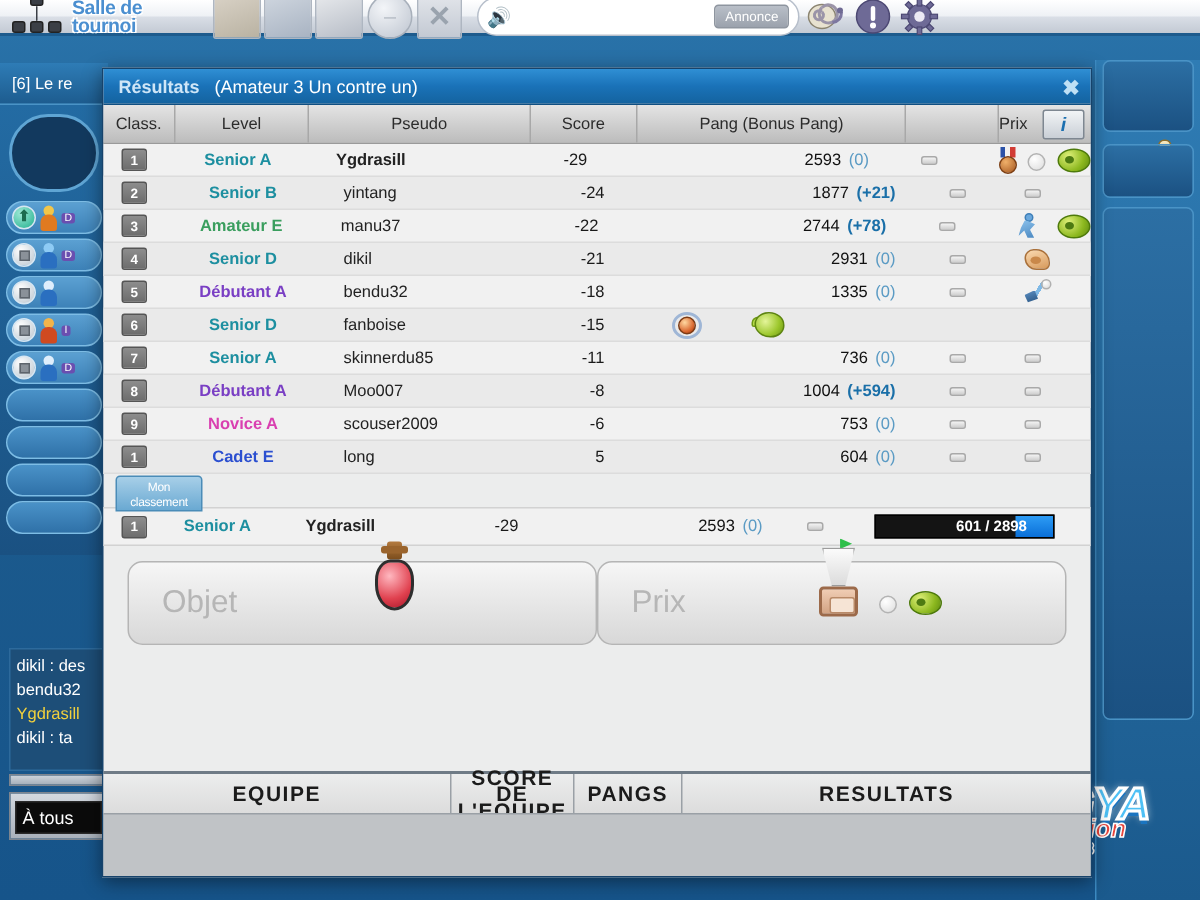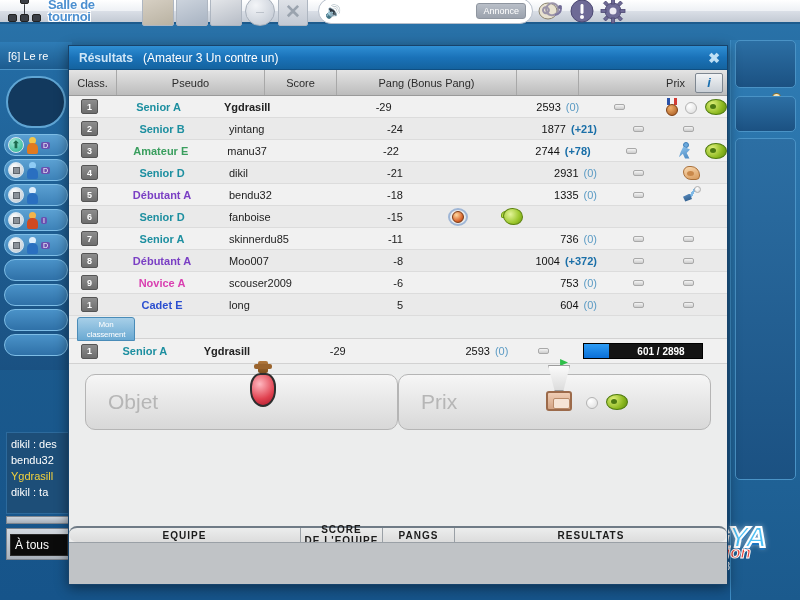--- a/index.html
+++ b/index.html
@@ -281,21 +281,21 @@
     color:#fff; font-size:8px; line-height:10px; text-align:center;
     padding-top:2px; letter-spacing:-0.2px; z-index:2;
   }
   #my-rank-row {
     position:absolute; left:0; top:8px; right:0; height:26px;
     display:flex; align-items:center; border-bottom:1px solid #d2d2d2;
     border-top:1px solid #d2d2d2; background:#f1f1f1; font-size:11px;
   }
   #prog-wrap {
     width:120px; height:16px; background:#141414; border:1px solid #000;
-    display:flex; align-items:center; position:relative; overflow:hidden;
+    display:flex; align-items:center; position:relative; overflow:hidden;justify-content:flex-end;
   }
   #prog-fill { width:34px; height:100%; background:linear-gradient(180deg,#2d9cf5,#0a6fd8); }
   #prog-text {
     position:absolute; left:40px; right:4px; text-align:center;
     color:#fff; font-size:10px; font-weight:bold;
   }
 
   
   #boxes-row { flex:0 0 auto; display:flex; padding:10px 16px 0; }
   .big-box {
@@ -323,24 +323,24 @@
       border-radius:3px; }
   .trophy .base::after{content:"";position:absolute;left:5px;top:5px;width:15px;height:9px;
       background:#f6e4d5;border:1px solid #b98a68;border-radius:2px;}
   .trophy .flag { position:absolute; left:18px; top:0; width:8px;height:7px;
       background:#2fbf4a; clip-path:polygon(0 0,100% 50%,0 100%); }
   .prize-pair { position:absolute; right:82px; top:18px; display:flex;
       align-items:center; gap:3px; }
 
   
   #bottom-tabs {
-    margin-top:auto; flex:0 0 auto; height:16px; display:flex;
+    margin-top:auto; flex:0 0 auto; height:28px; display:flex;
     background:linear-gradient(180deg,#eceded,#dcdcdc);
     border-top:2px solid #6f7b86;
-    font-size:10px; color:#1b1b1b; letter-spacing:1px;border-radius:12px;
+    font-size:14px; color:#1b1b1b; letter-spacing:1px;
   }
   #bottom-tabs > div {
     display:flex; align-items:center; justify-content:center; text-align:center;
     border-right:1px solid #9aa0a6; line-height:11px; font-weight:bold;
   }
   #bottom-tabs > div:last-child { border-right:none; }
   .tb-equipe { width:232px; }
   .tb-score  { width:82px; }
   .tb-pangs  { width:72px; }
   .tb-res    { flex:1; }
@@ -525,20 +525,21 @@
 <div id="results-win">
 
   <div id="rw-title">
     <span id="rw-title-main">Résultats</span>
     <span id="rw-title-sub">(Amateur 3 Un contre un)</span>
     <div id="rw-close">✖</div>
   </div>
 
   <div id="rw-head">
     <div class="col-class">Class.</div>
+    <div class="col-level">Level</div>
     <div class="col-pseudo">Pseudo</div>
     <div class="col-score">Score</div>
     <div class="col-pang">Pang (Bonus Pang)</div>
     <div class="col-extra"></div>
     <div class="col-prix">
       <span style="flex:1;text-align:right;padding-right:8px;">Prix</span>
       <div id="info-btn">i</div>
     </div>
   </div>
 
@@ -698,21 +699,21 @@
 
     <div class="res-row">
       <div class="cell c-class">
           <div class="rank-box">8</div>
         </div>
       <div class="cell c-level" style="color:#7a3fc4">Débutant A</div>
       <div class="cell c-pseudo">Moo007</div>
       <div class="cell c-score">-8</div>
       <div class="cell c-pang">
         <span>1004</span>
-        <span class="bonus">(+372)</span>
+        <span class="bonus">(+594)</span>
       </div>
       <div class="cell c-extra">
           <div class="dash"></div>
         </div>
       <div class="cell c-prix">
           <div class="dash"></div>
         </div>
     </div>
 
     <div class="res-row">

